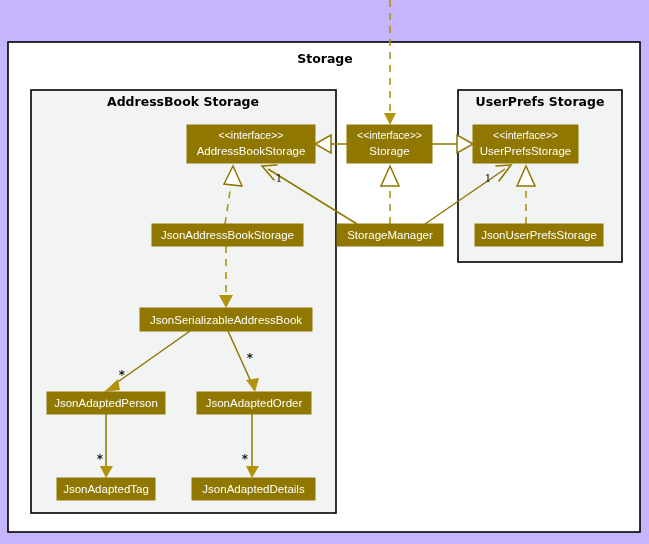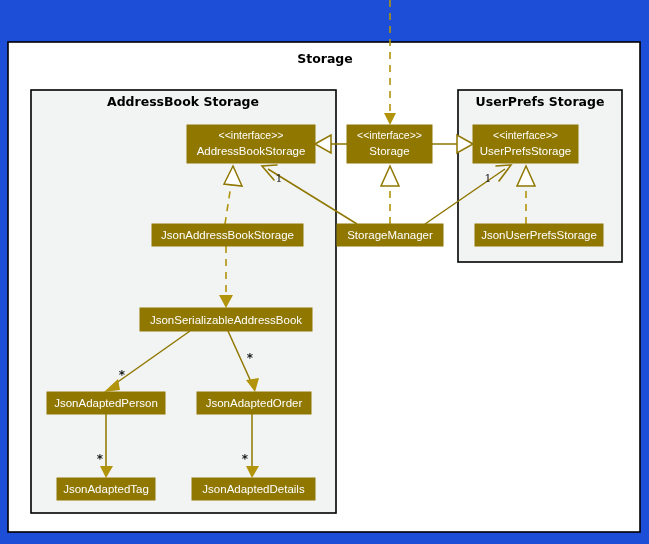--- a/index.html
+++ b/index.html
@@ -4,21 +4,21 @@
 <style>
   html, body {
     margin: 0;
     padding: 0;
     background: #ffffff;
   }
   #stage {
     position: relative;
     width: 649px;
     height: 544px;
-    background: #1d4ed8;
+    background: #c4b5fd;
     font-family: "Liberation Sans", sans-serif;
     overflow: hidden;
   }
   svg.diagram {
     position: absolute;
     left: 0;
     top: 0;
     width: 649px;
     height: 544px;
   }

